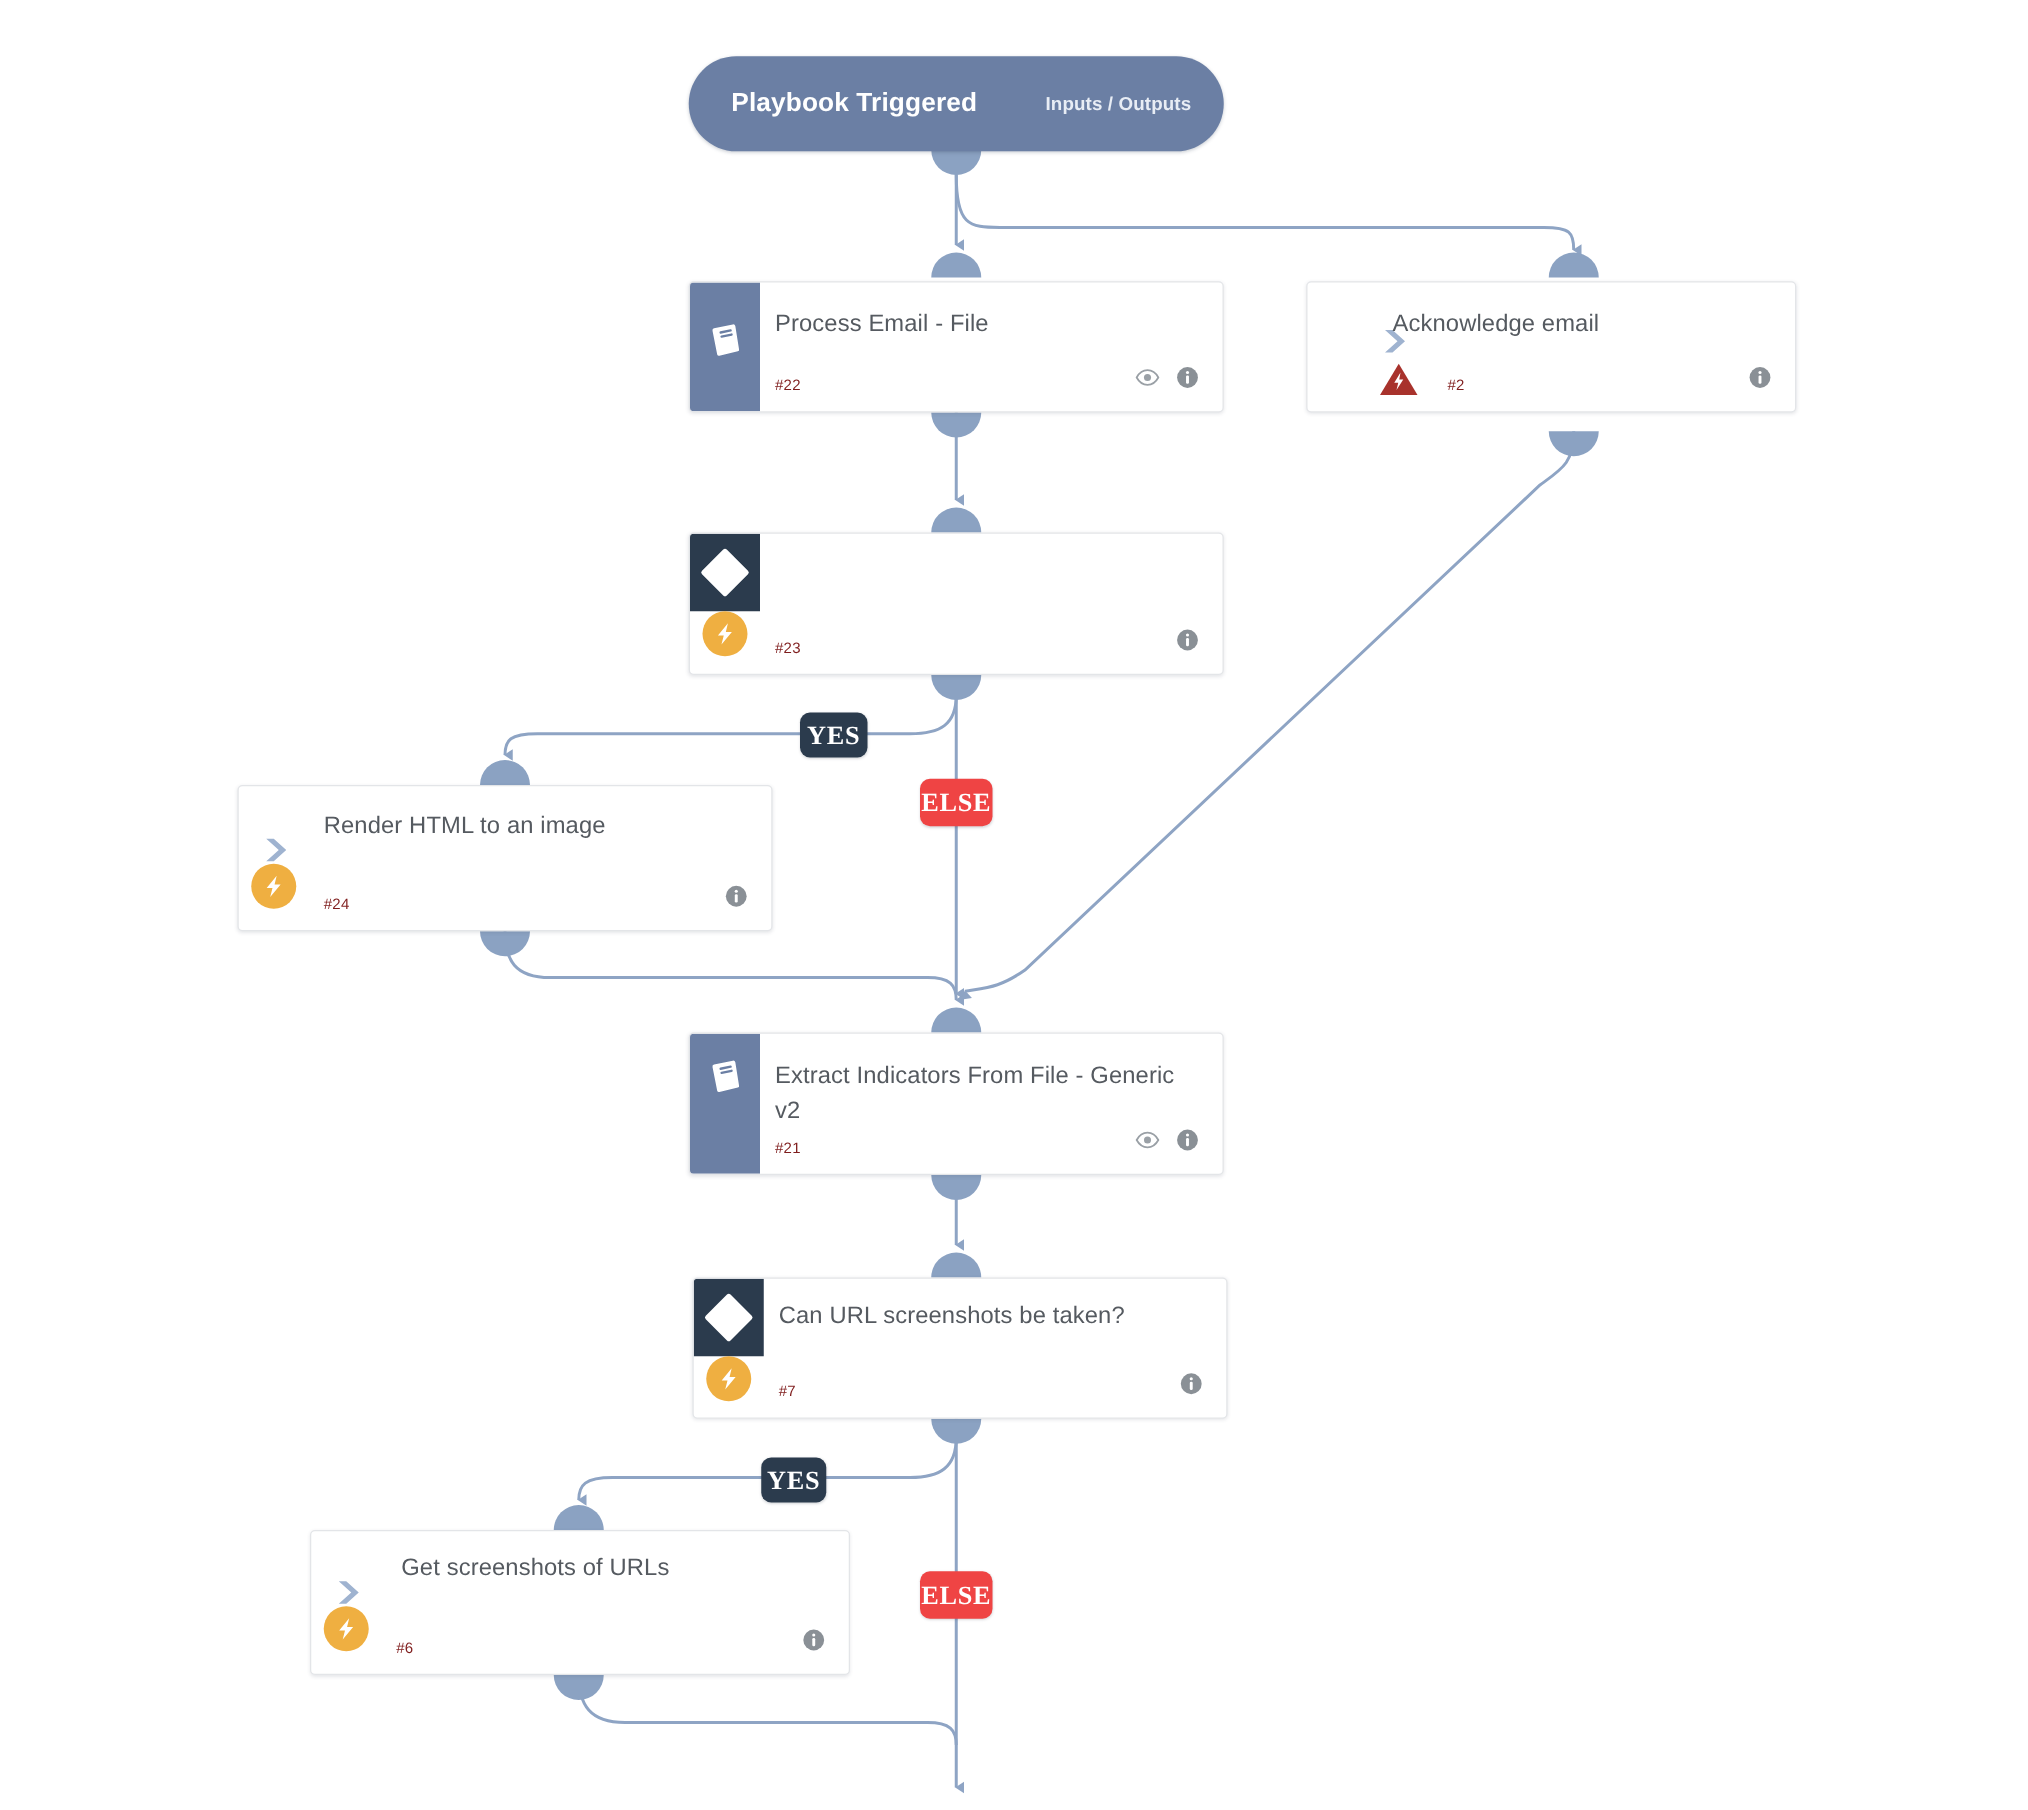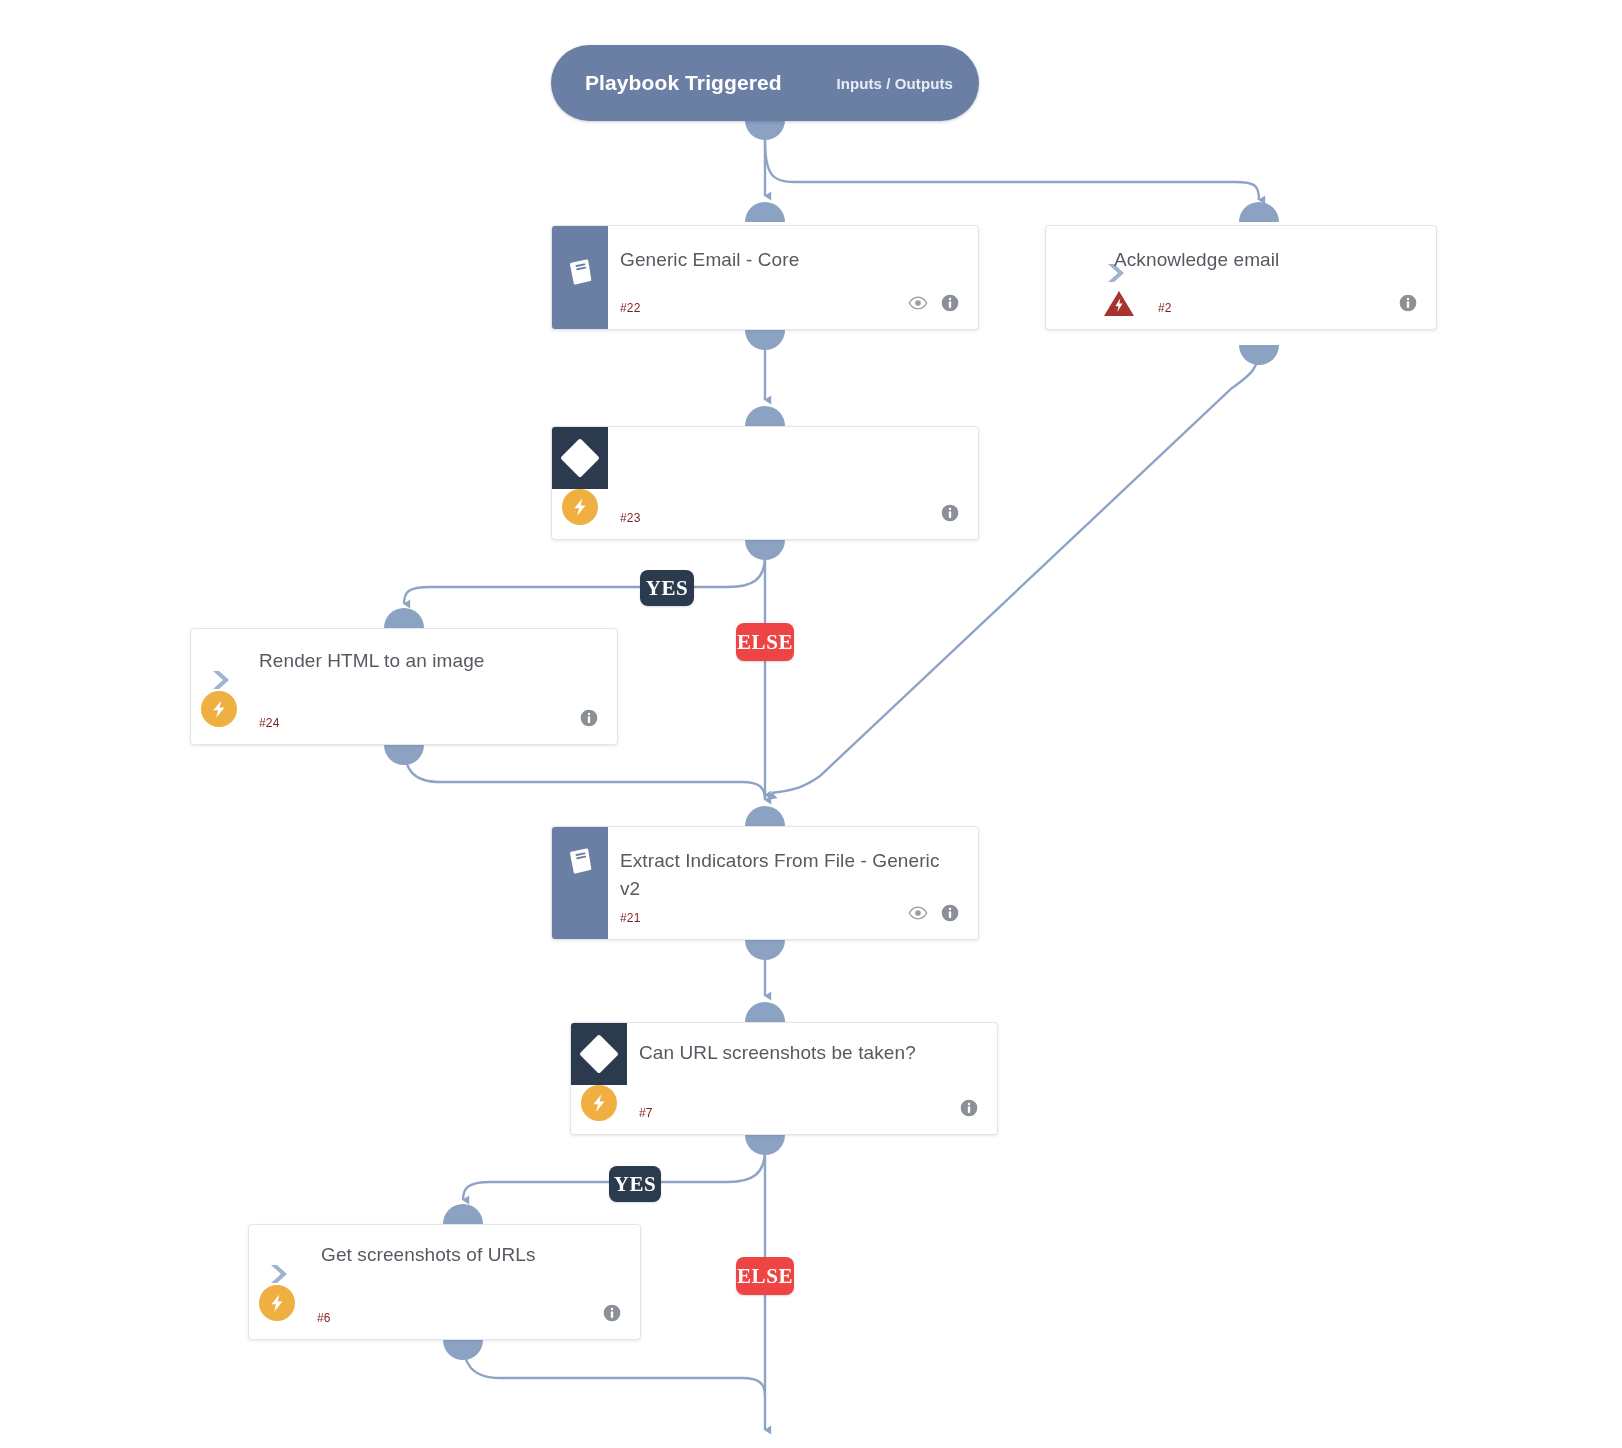--- a/index.html
+++ b/index.html
@@ -234,21 +234,21 @@
   </div>
 
   <div class="node" style="left:551px; top:225px; width:428px; height:105px;">
     <div class="node-strip book"></div>
     <span class="glyph" style="left:12px; top:30px; width:32px; height:32px;">
       <svg width="30" height="30" viewBox="0 0 24 24">
         <path d="M5 4.5 L17 2 a1.4 1.4 0 0 1 1.6 1 L21 18 a1 1 0 0 1-.8 1.2 L8.4 22 a1.2 1.2 0 0 1-1.4-.8 L4 6 a1.3 1.3 0 0 1 1-1.5 Z" fill="#ffffff"></path>
         <path d="M9.2 7.2 L15.6 5.9 M9.8 9.8 L16.2 8.5" stroke="#6b7fa4" stroke-width="1.5" stroke-linecap="round" fill="none"></path>
       </svg>
     </span>
-    <div class="node-title">Generic Email - Core</div>
+    <div class="node-title">Process Email - File</div>
     <span class="node-id" style="left:68px;">#22</span>
     <div class="node-icons">
       <span>
         <svg width="20" height="20" viewBox="0 0 24 24">
           <path d="M1.6 12 C4.4 6.8 8 5 12 5 s7.6 1.8 10.4 7 C19.6 17.2 16 19 12 19 S4.4 17.2 1.6 12 Z" fill="none" stroke="#9aa0a6" stroke-width="1.7"></path>
           <circle cx="12" cy="12" r="3.4" fill="#9aa0a6"></circle>
         </svg>
       </span>
       <span>
         <svg width="20" height="20" viewBox="0 0 24 24">
@@ -351,21 +351,21 @@
       <span>
         <svg width="20" height="20" viewBox="0 0 24 24">
           <circle cx="12" cy="12" r="10" fill="#8a9096"></circle>
           <circle cx="12" cy="7.2" r="1.5" fill="#ffffff"></circle>
           <rect x="10.6" y="10" width="2.8" height="8" rx="1.2" fill="#ffffff"></rect>
         </svg>
       </span>
     </div>
   </div>
 
-  <div class="node" style="left:570px; top:1022px; width:428px; height:113px;">
+  <div class="node" style="left:554px; top:1022px; width:428px; height:113px;">
     <div class="node-strip cond"></div>
     <span class="glyph" style="left:14px; top:17px; width:28px; height:28px;">
       <span class="diamond"></span>
     </span>
     <div class="node-title" style="top:16px;">Can URL screenshots be taken?</div>
     <span class="bolt-badge" style="left:10px; top:62px;">
       <svg width="20" height="20" viewBox="0 0 24 24">
         <path d="M14.8 1.8 L5.2 13.6 L10.8 13.6 L8.6 22.4 L18.6 10.2 L12.8 10.2 Z" fill="#ffffff"></path>
       </svg>
     </span>
@@ -374,21 +374,21 @@
       <span>
         <svg width="20" height="20" viewBox="0 0 24 24">
           <circle cx="12" cy="12" r="10" fill="#8a9096"></circle>
           <circle cx="12" cy="7.2" r="1.5" fill="#ffffff"></circle>
           <rect x="10.6" y="10" width="2.8" height="8" rx="1.2" fill="#ffffff"></rect>
         </svg>
       </span>
     </div>
   </div>
 
-  <div class="node" style="left:248px; top:1224px; width:393px; height:116px;">
+  <div class="node" style="left:248px; top:1224px; width:432px; height:116px;">
     <span class="chevron-ic" style="left:18px; top:36px; width:28px; height:26px;">
       <svg width="26" height="24" viewBox="0 0 26 24">
         <path d="M3 3 L13 12 L3 21 L9 21 L19 12 L9 3 Z" fill="#9fb3d0"></path>
       </svg>
     </span>
     <div class="node-title" style="top:16px; left:72px;">Get screenshots of URLs</div>
     <span class="bolt-badge" style="left:10px; top:60px;">
       <svg width="20" height="20" viewBox="0 0 24 24">
         <path d="M14.8 1.8 L5.2 13.6 L10.8 13.6 L8.6 22.4 L18.6 10.2 L12.8 10.2 Z" fill="#ffffff"></path>
       </svg>

